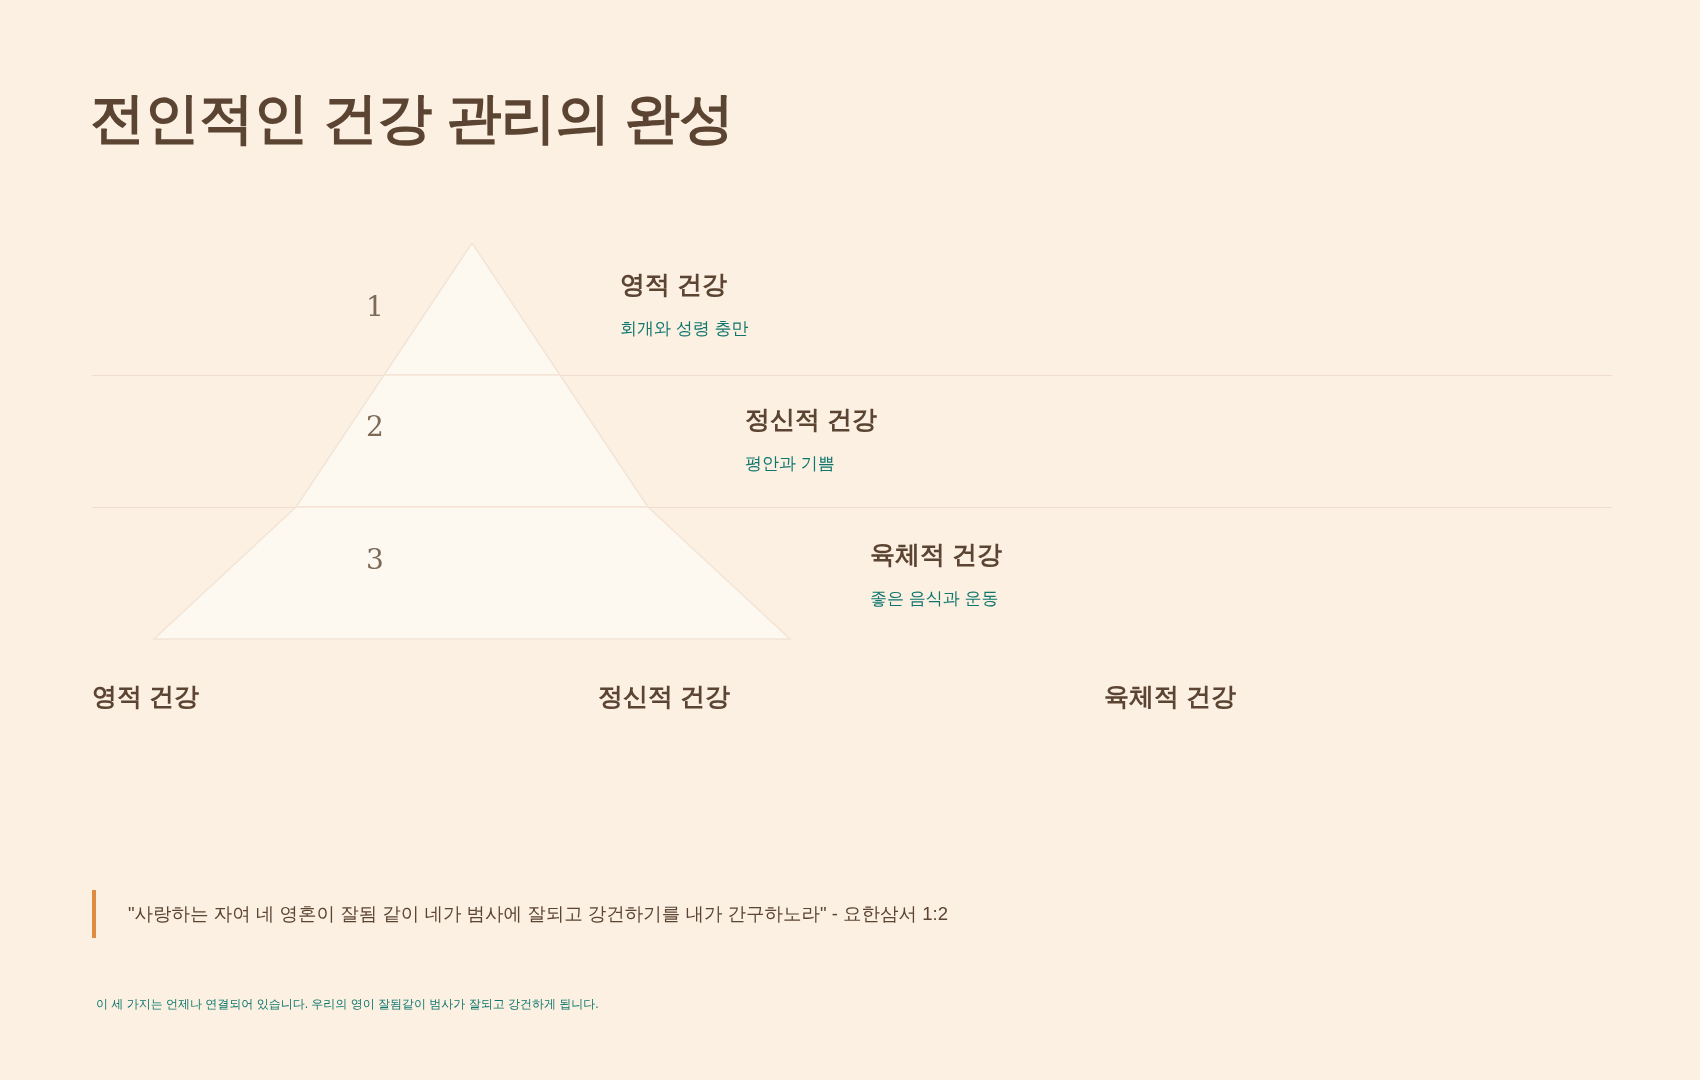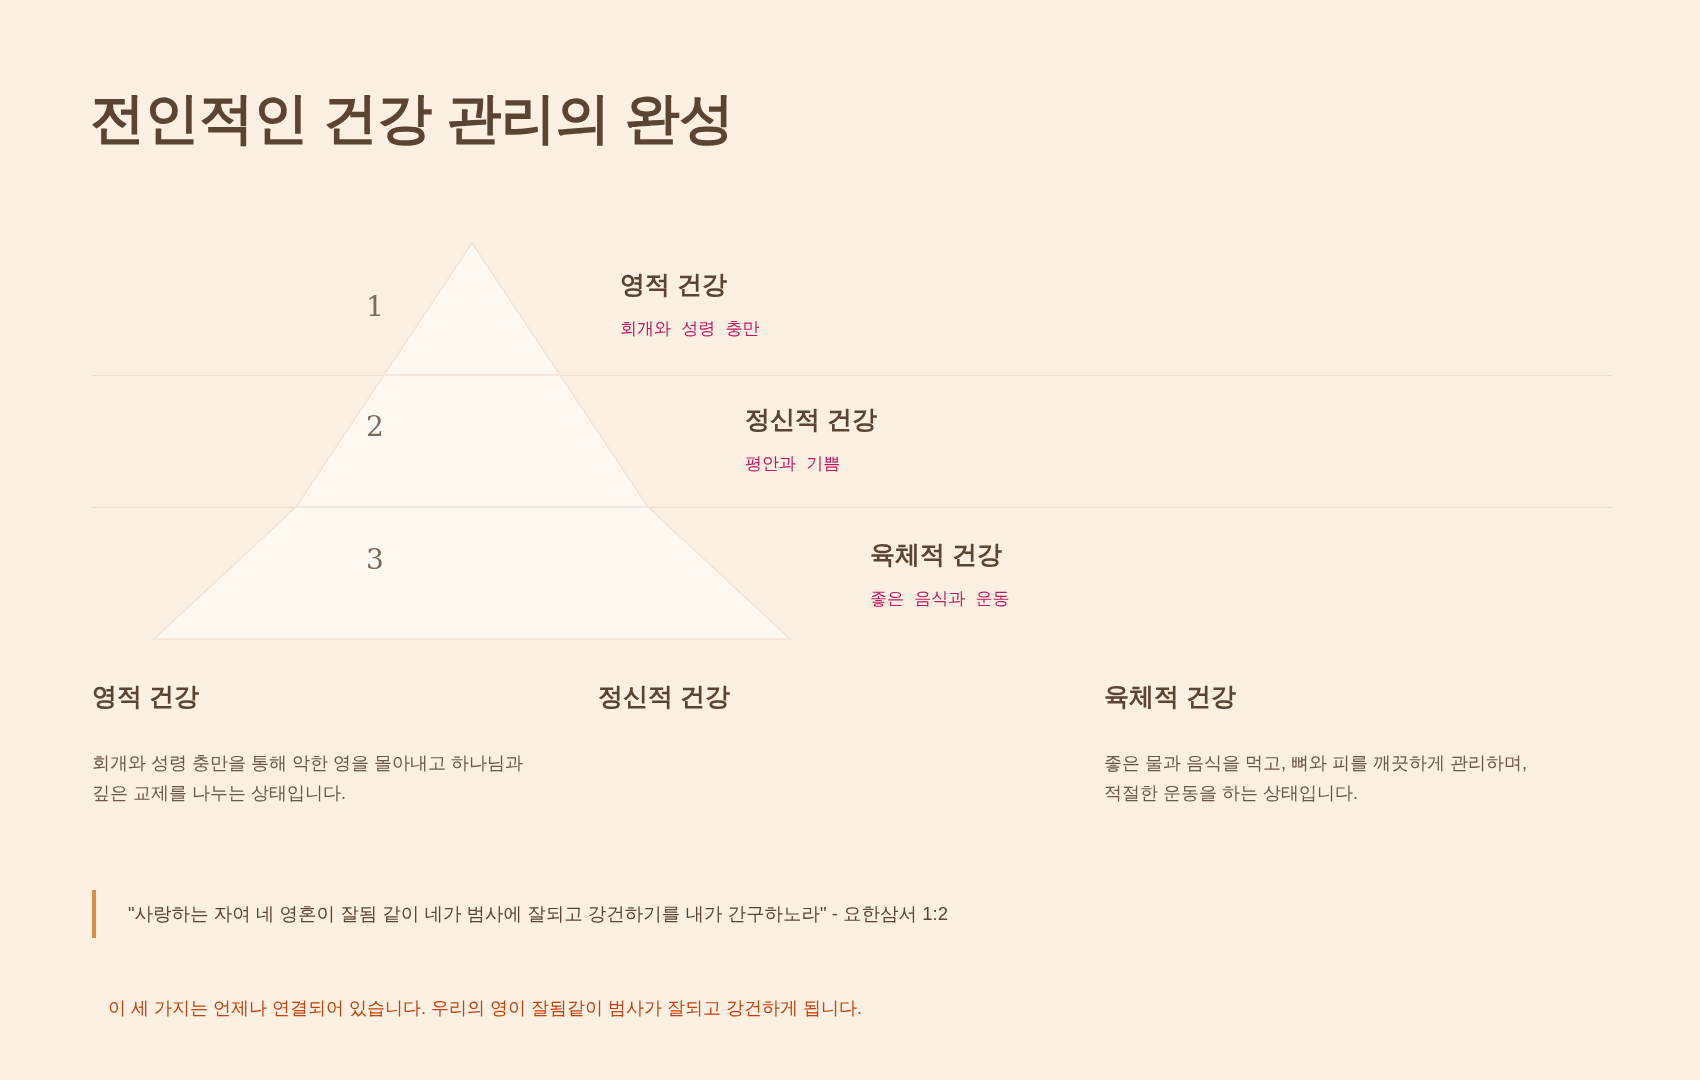--- a/index.html
+++ b/index.html
@@ -91,23 +91,22 @@
   }
   .tier-label .t-name {
     font-size: 25px;
     font-weight: 700;
     color: #5c4433;
     margin-bottom: 16px;
     white-space: nowrap;
   }
   .tier-label .t-desc {
     font-size: 17px;
-    color: #be185d;
+    color: #0f766e;
     white-space: nowrap;
-    font-family: Liberation Mono, monospace;
   }
   .tl1 { left: 620px; top: 268px; }
   .tl2 { left: 745px; top: 403px; }
   .tl3 { left: 870px; top: 538px; }
 
   
   .cards {
     position: absolute;
     left: 92px;
     top: 680px;
@@ -140,24 +139,24 @@
     width: 1450px;
     border-left: 4px solid #e08b3f;
     padding: 10px 0 10px 32px;
     font-size: 18.5px;
     color: #5c4433;
     line-height: 1.5;
   }
 
   .footnote {
     position: absolute;
-    left: 108px;
+    left: 96px;
     top: 995px;
-    font-size: 18px;
-    color: #c2410c;
+    font-size: 12px;
+    color: #0f766e;
     line-height: 1.5;
   }
 </style>
 </head>
 <body>
 
 <div class="page">
 
   <h1 class="title">전인적인 건강 관리의 완성</h1>
 
@@ -188,28 +187,26 @@
     <div class="t-desc">평안과 기쁨</div>
   </div>
   <div class="tier-label tl3">
     <div class="t-name">육체적 건강</div>
     <div class="t-desc">좋은 음식과 운동</div>
   </div>
 
   <div class="cards">
     <div class="card">
       <h3>영적 건강</h3>
-      <p>회개와 성령 충만을 통해 악한 영을 몰아내고 하나님과 깊은 교제를 나누는 상태입니다.</p>
     </div>
     <div class="card">
       <h3>정신적 건강</h3>
     </div>
     <div class="card">
       <h3>육체적 건강</h3>
-      <p>좋은 물과 음식을 먹고, 뼈와 피를 깨끗하게 관리하며, 적절한 운동을 하는 상태입니다.</p>
     </div>
   </div>
 
   <div class="quote">"사랑하는 자여 네 영혼이 잘됨 같이 네가 범사에 잘되고 강건하기를 내가 간구하노라" - 요한삼서 1:2</div>
 
   <div class="footnote">이 세 가지는 언제나 연결되어 있습니다. 우리의 영이 잘됨같이 범사가 잘되고 강건하게 됩니다.</div>
 
 </div>
 
 </body></html>

